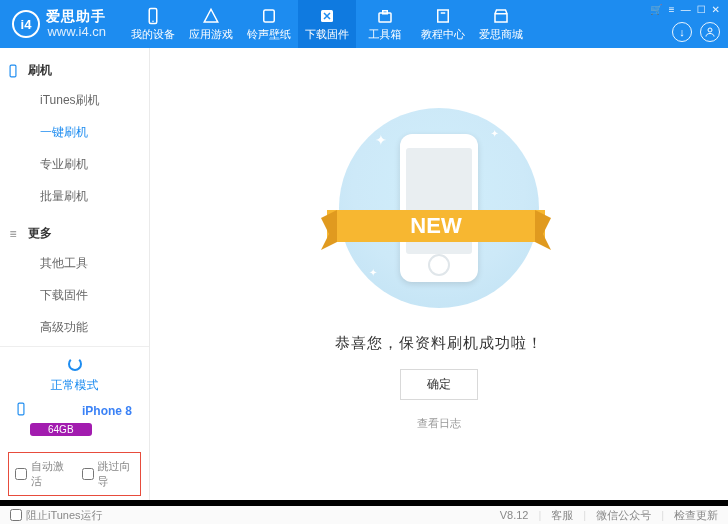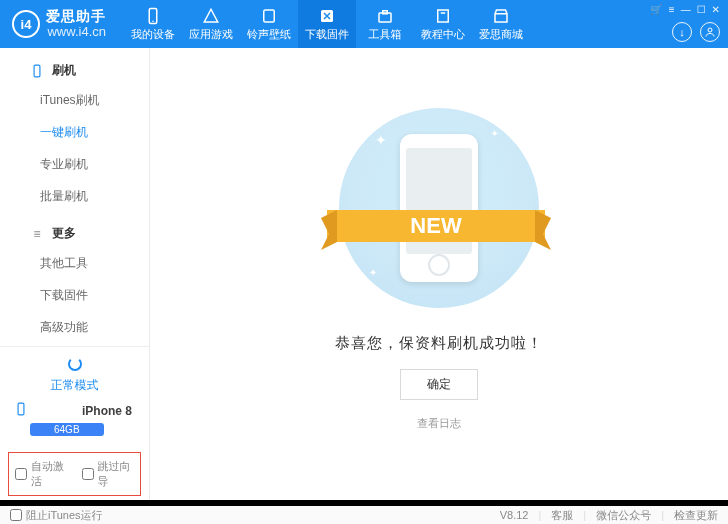--- a/index.html
+++ b/index.html
@@ -56,21 +56,21 @@
     display: flex; align-items: center; justify-content: center; color: #fff; font-size: 11px;
     cursor: pointer;
   }
   
   .body { flex: 1; display: flex; min-height: 0; }
   .sidebar {
     width: 150px; border-right: 1px solid #eaeaea; display: flex; flex-direction: column;
   }
   .side-scroll { flex: 1; overflow-y: auto; padding: 10px 0 6px 0;}
   .side-group-header {
-    display: flex; align-items: center; gap: 8px; padding: 4px 30px;
+    display: flex; align-items: center; gap: 8px; padding: 4px 6px;
     color: #333; font-size: 12px; font-weight: 600;
   }
   .side-group-header .gicon { width: 14px; height: 14px; display:flex; align-items:center; justify-content:center; color:#1d8cf0;}
   .side-sub {
     padding-left: 40px; padding-right: 10px;
     font-size: 12px; color: #666; cursor: pointer;
     height: 30px; display: flex; align-items: center;
     margin-top: 2px;
   }
   .side-sub.active { color: #1d8cf0; }
@@ -81,24 +81,24 @@
   .mode-switch {
     display: flex; align-items: center; gap: 6px; padding: 4px 4px 6px 4px;
     font-size: 12px; color: #1d8cf0; cursor: pointer; flex-direction: column;
   }
   .mode-switch .spin {
     width: 14px; height: 14px; border: 2px solid #1d8cf0; border-top-color: transparent;
     border-radius: 50%;
   }
   .device-row { display: flex; align-items: center; gap: 6px; padding: 2px 4px;}
   .device-row .phone-icon { color: #1d8cf0; }
-  .device-name { font-weight: 600; color: #404040; padding-left: 48px; }
+  .device-name { font-weight: 600; color: #3b82f6; padding-left: 48px; }
   .storage-badge {
-    display: inline-block; padding: 1px 24px; border-radius: 3px;
-    background: #3b82f6; color: #fff; font-size: 10px; margin-left: 20px; margin-top: 2px;
+    display: inline-block; padding: 1px 18px; border-radius: 3px;
+    background: #a21caf; color: #fff; font-size: 10px; margin-left: 20px; margin-top: 2px;
   }
   .side-checks {
     border: 1.5px solid #e74c3c;
     margin: 8px 8px 4px 8px;
     padding: 6px 6px;
     display: flex; gap: 14px;
     font-size: 11px; color: #888;
   }
   .chk { display: flex; align-items: center; gap: 4px; cursor: pointer;}
   .chk input { width: 12px; height: 12px; }

